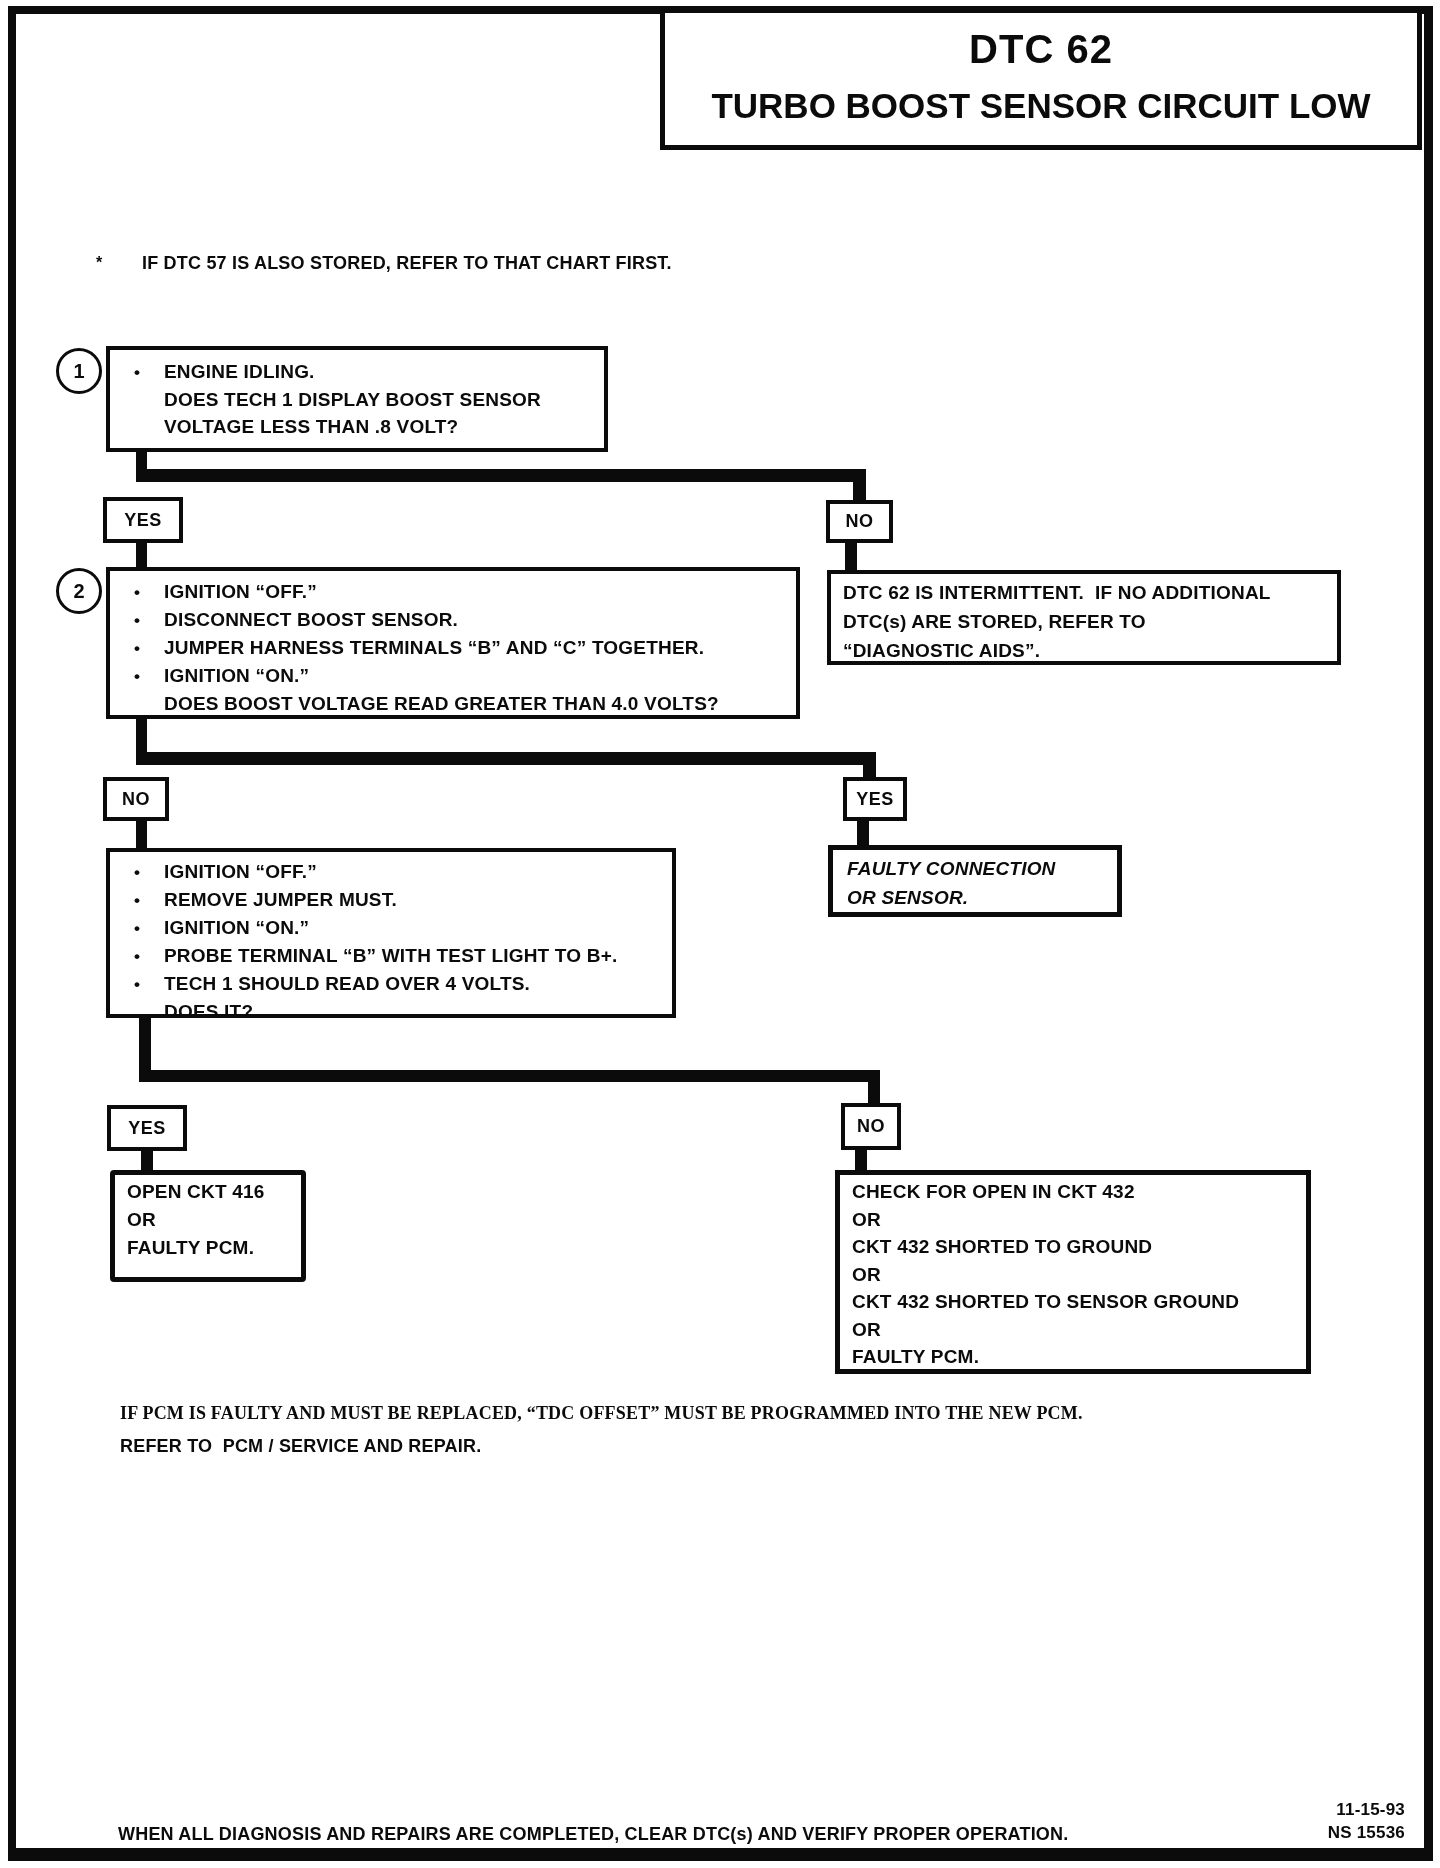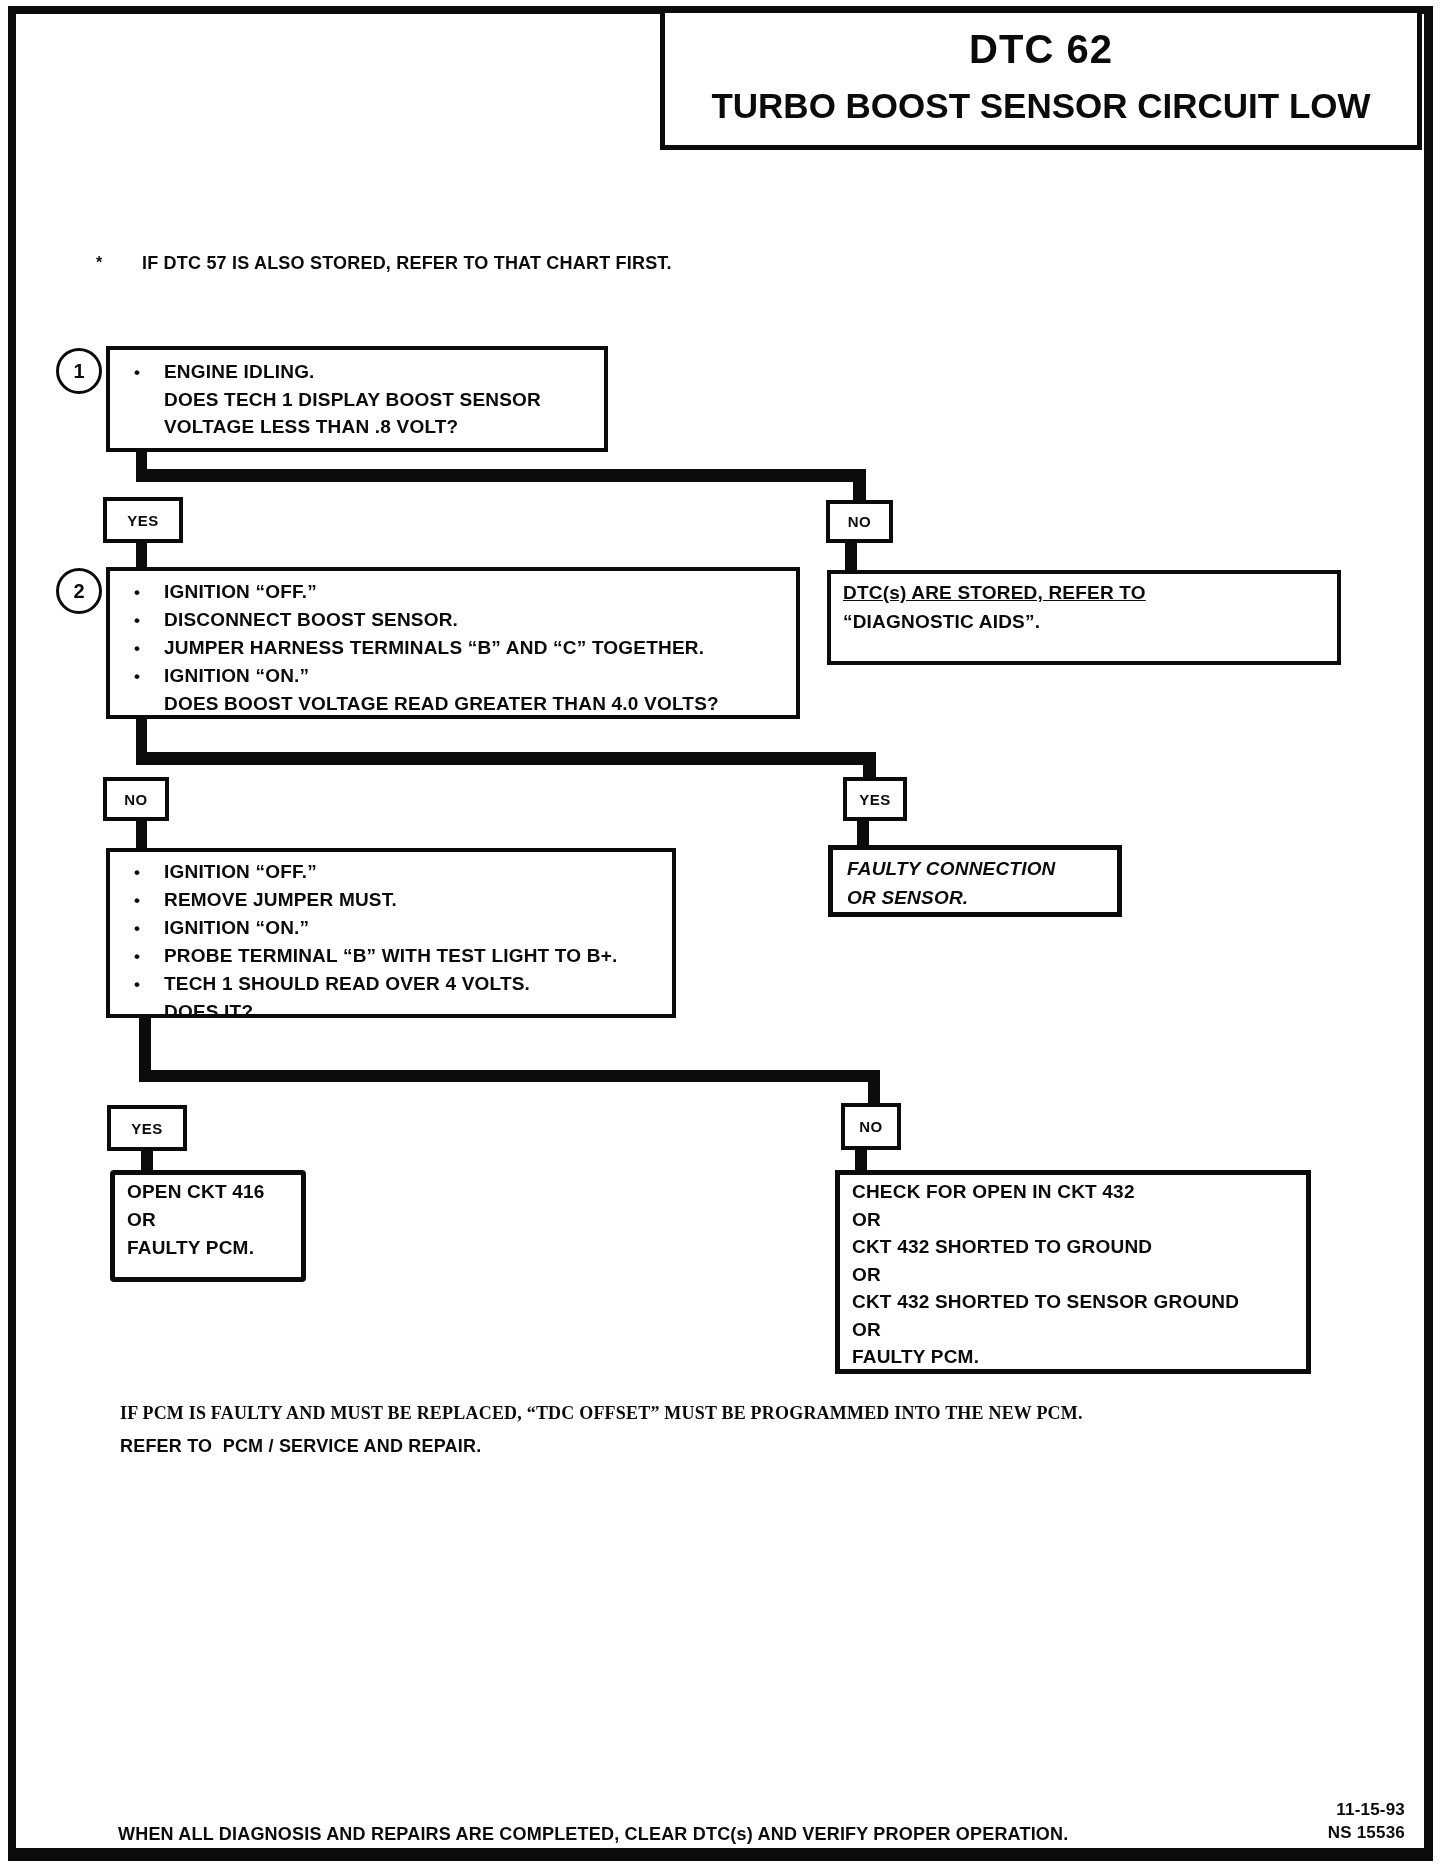--- a/index.html
+++ b/index.html
@@ -13,21 +13,21 @@
   .box .line{white-space:pre;font-size:19px;line-height:27px;letter-spacing:.2px;}
   .brow{display:flex;align-items:baseline;}
   .bul{width:30px;flex:0 0 30px;text-align:left;padding-left:4px;font-size:17px;}
   .btxt{white-space:pre;font-size:19px;letter-spacing:.2px;}
   .circle{
     position:absolute;width:40px;height:40px;border:3px solid #0b0b0b;border-radius:50%;
     display:flex;align-items:center;justify-content:center;font-size:20px;background:#fff;
   }
   .decision{
     position:absolute;box-sizing:border-box;background:#fff;border:4px solid #0b0b0b;
-    display:flex;align-items:center;justify-content:center;font-size:15px;letter-spacing:.5px;
+    display:flex;align-items:center;justify-content:center;font-size:18px;letter-spacing:.5px;
   }
   .titlebox{
     position:absolute;left:660px;top:8px;width:762px;height:142px;background:#fff;
     border:5px solid #0b0b0b;box-sizing:border-box;text-align:center;
   }
   .title1{font-size:40px;letter-spacing:1px;margin-top:14px;}
   .title2{font-size:35px;letter-spacing:0px;margin-top:14px;white-space:pre;}
   .note{position:absolute;font-size:18px;white-space:pre;letter-spacing:.2px;}
 </style>
 </head>
@@ -74,21 +74,22 @@
 </div>
 <div class="box" style="left:106px;top:567px;width:694px;height:152px;padding:7px 6px 0 20px;">
   <div class="brow line"><span class="bul">•</span><span class="btxt">IGNITION “OFF.”</span></div>
   <div class="brow line"><span class="bul">•</span><span class="btxt">DISCONNECT BOOST SENSOR.</span></div>
   <div class="brow line"><span class="bul">•</span><span class="btxt">JUMPER HARNESS TERMINALS “B” AND “C” TOGETHER.</span></div>
   <div class="brow line"><span class="bul">•</span><span class="btxt">IGNITION “ON.”</span></div>
   <div class="brow line"><span class="bul"></span><span class="btxt">DOES BOOST VOLTAGE READ GREATER THAN 4.0 VOLTS?</span></div>
 </div>
 
 <div class="box" style="left:827px;top:570px;width:514px;height:95px;padding:4px 6px 0 12px;">
-  <div class="line" style="line-height:29px;text-decoration:underline;">DTC(s) ARE STORED, REFER TO</div>
+  <div class="line" style="line-height:29px;">DTC 62 IS INTERMITTENT.  IF NO ADDITIONAL</div>
+  <div class="line" style="line-height:29px;">DTC(s) ARE STORED, REFER TO</div>
   <div class="line" style="line-height:29px;">“DIAGNOSTIC AIDS”.</div>
 </div>
 
 <div class="bar" style="left:136px;top:719px;width:11px;height:46px;"></div>
 <div class="bar" style="left:136px;top:752px;width:740px;height:13px;"></div>
 <div class="bar" style="left:863px;top:752px;width:13px;height:29px;"></div>
 
 <div class="decision" style="left:103px;top:777px;width:66px;height:44px;">
   <span>NO</span>
 </div>

